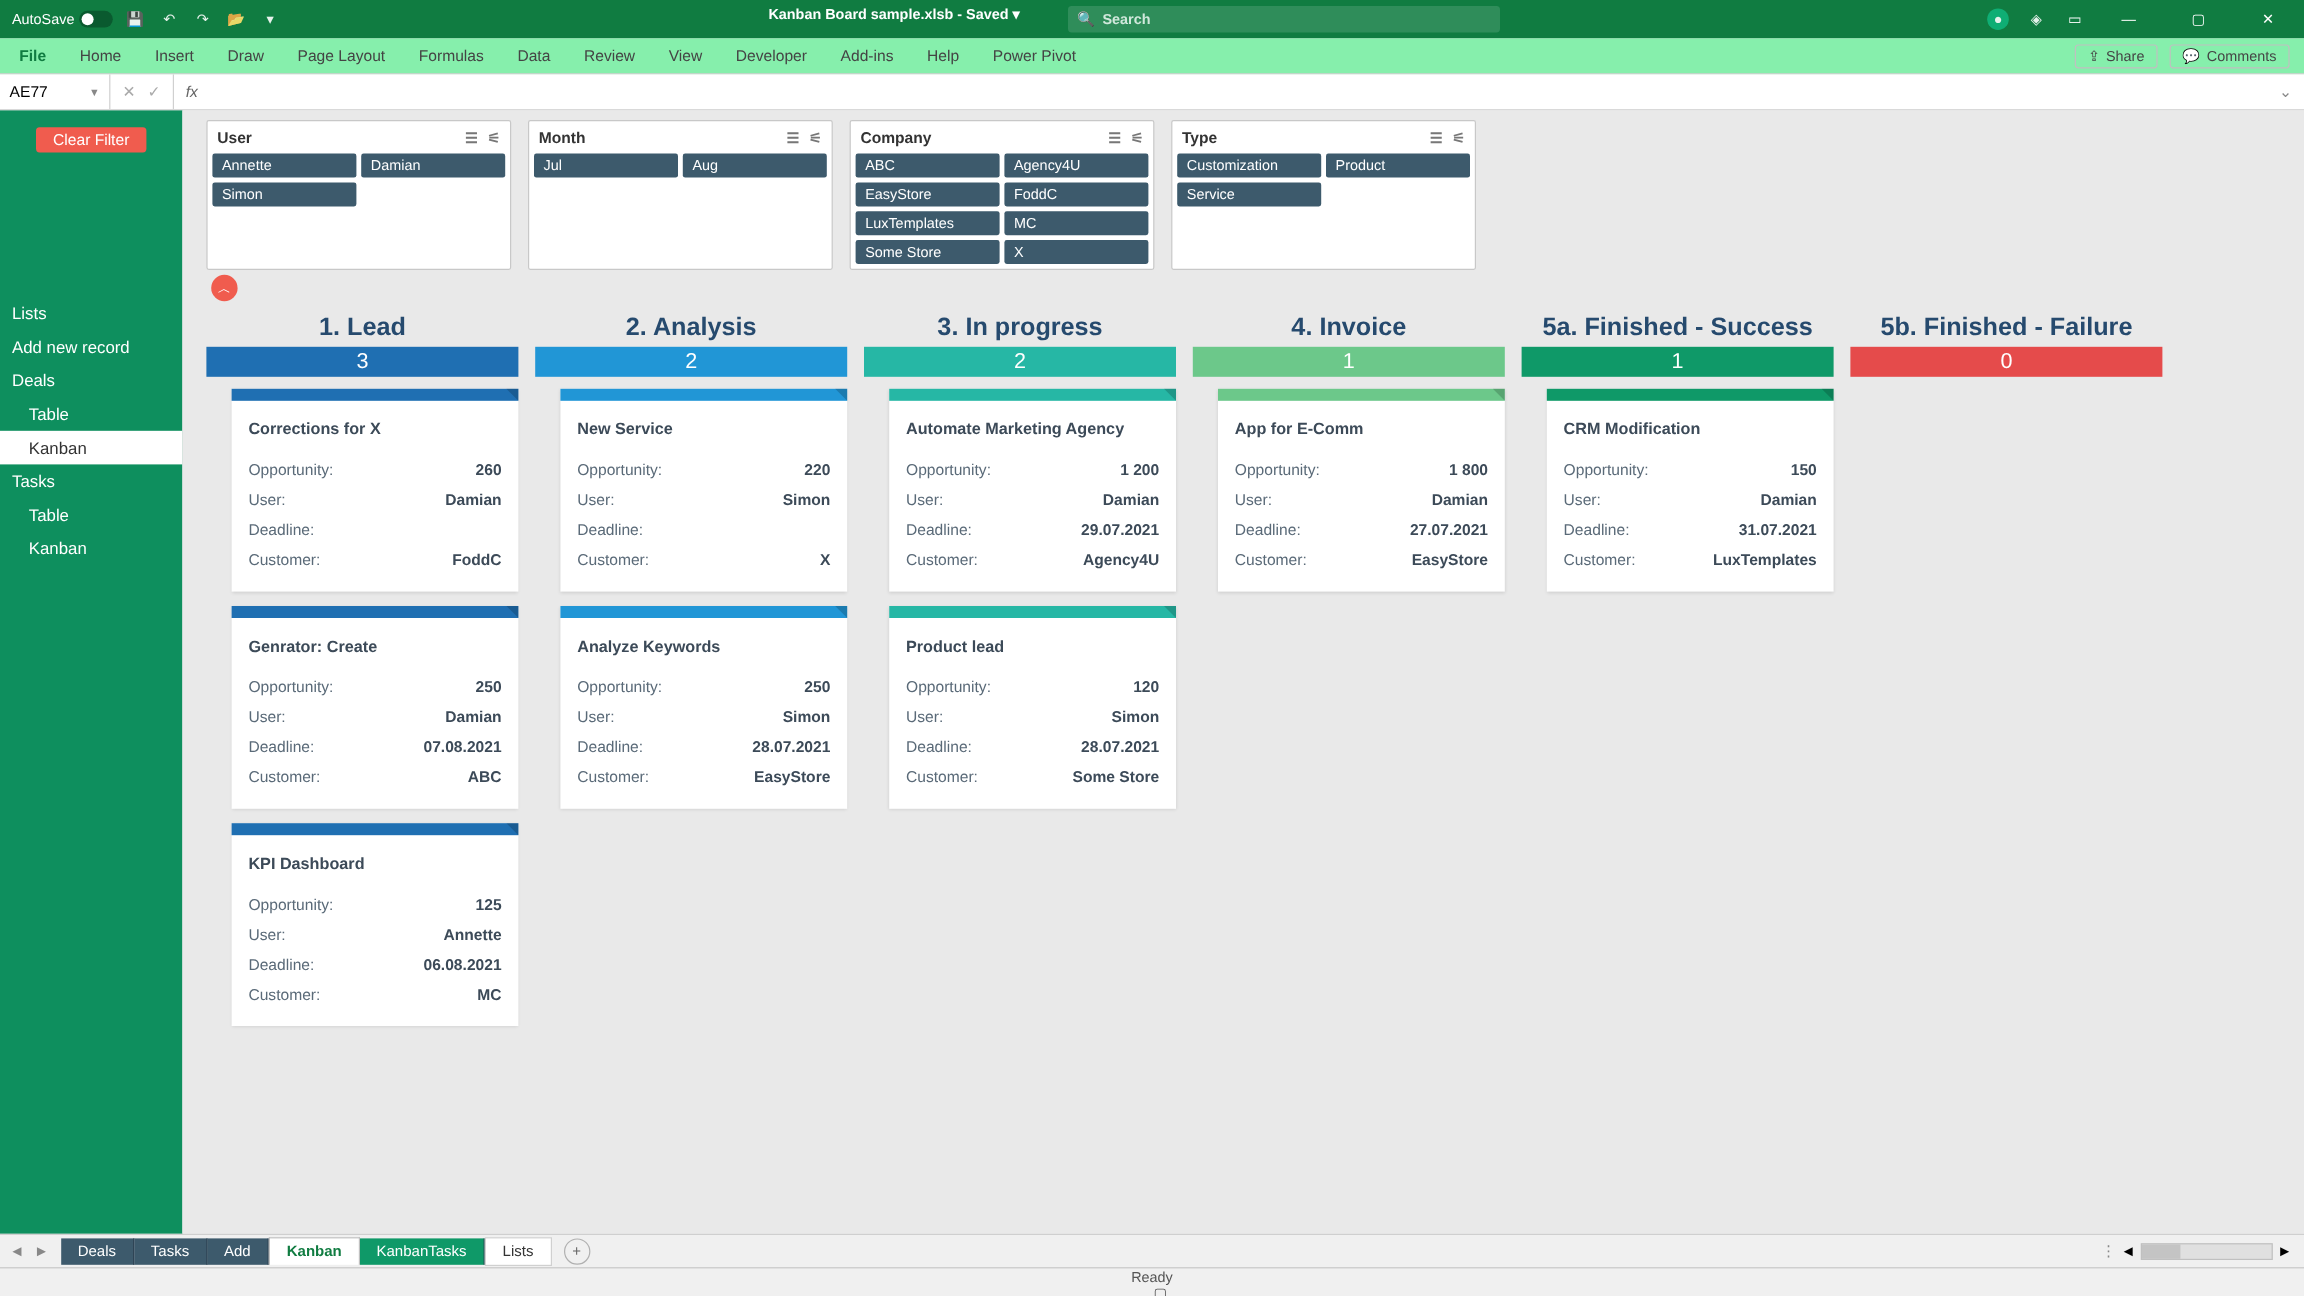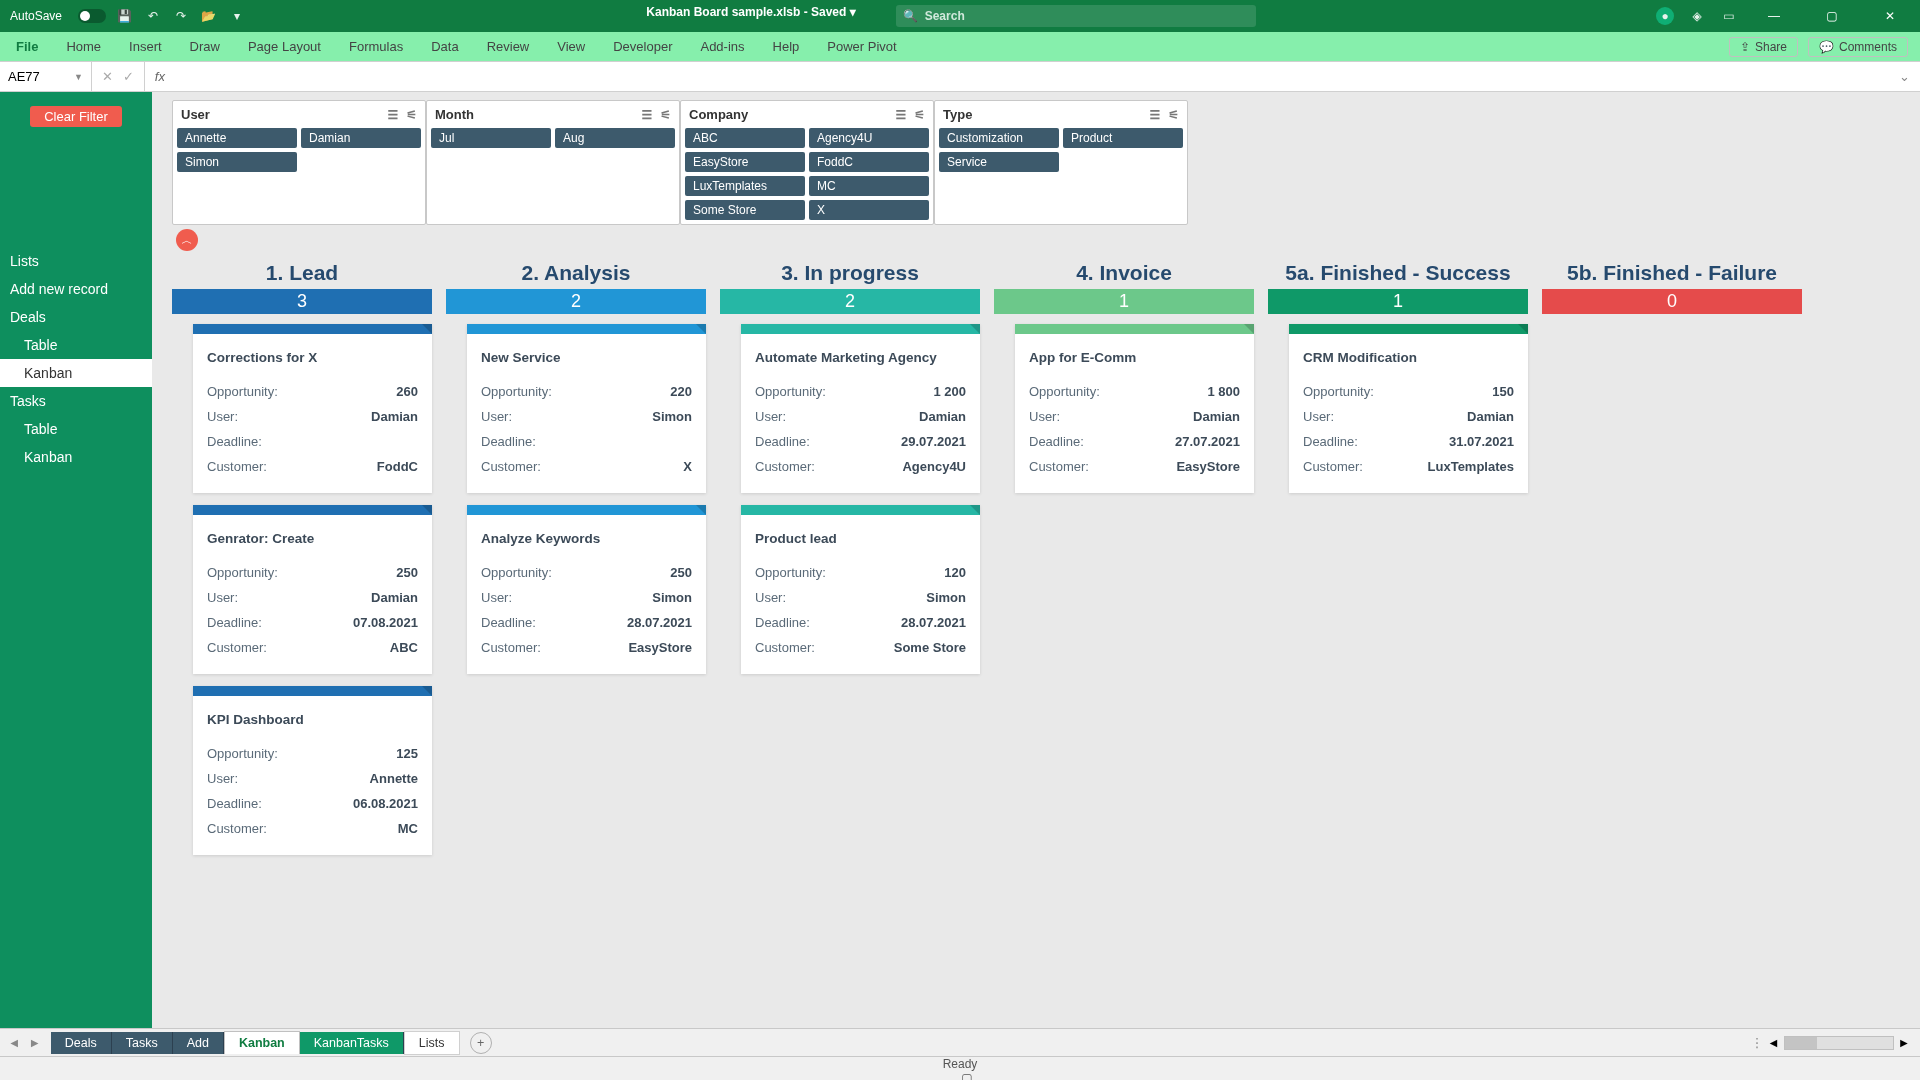--- a/index.html
+++ b/index.html
@@ -1,21 +1,21 @@
 <!DOCTYPE html>
 <html><head>
 <meta charset="utf-8">
 <style>
 * { margin: 0; padding: 0; box-sizing: border-box; font-family: 'Segoe UI', Arial, sans-serif; }
 body { background: #e9e9e9; overflow: hidden; width: 1920px; height: 1080px; }
 
 
 .titlebar { height: 32px; background: #107c41; display: flex; align-items: center; color: #fff; font-size: 12px; }
 .tb-left { display: flex; align-items: center; gap: 10px; padding-left: 10px; }
-.autosave { display: flex; align-items: center; gap: 16px; }
+.autosave { display: flex; align-items: center; gap: 4px; }
 .toggle { width: 28px; height: 14px; background: #0a5a2f; border-radius: 7px; position: relative; }
 .toggle::after { content: ''; position: absolute; left: 2px; top: 2px; width: 10px; height: 10px; background: #fff; border-radius: 50%; }
 .tb-icon { width: 18px; height: 18px; opacity: 0.9; display:flex; align-items:center; justify-content:center; }
 .tb-center { flex: 1; text-align: center; display:flex; justify-content:center; align-items:flex-start; gap: 40px; font-weight: bold;}
 .doc-title { color:#fff; }
 .searchbox { width: 360px; height: 22px; background: #2f8d5a; border-radius:3px; display:flex; align-items:center; padding:0 8px; color:#d0e8db; gap:6px;}
 .tb-right { display: flex; align-items: center; gap: 14px; padding-right: 8px; }
 .winbtn { width: 44px; height: 32px; display:flex; align-items:center; justify-content:center; }
 
 
@@ -41,21 +41,21 @@
 .clear-filter { margin:6px auto 20px auto; display:block; background:#f05c4e; color:#fff; border:none; padding:3px 14px; border-radius:3px; font-size:13px; }
 .sb-item { padding:6px 10px 6px 10px; cursor:pointer; font-size:14px;}
 .sb-item.sub { padding-left: 24px; }
 .sb-item.active { background:#fff; color:#333; }
 .sb-spacer { height:100px; }
 
 
 .workarea { flex:1; background:#e9e9e9; position:relative; padding: 8px 20px; overflow:auto;}
 
 
-.slicers { display:flex; margin-bottom:2px; }
+.slicers { display:flex; gap:14px; margin-bottom:2px; }
 .slicer { background:#fff; border:1px solid #c8c8c8; border-radius:2px; padding:4px; font-size:12px;}
 .slicer-head { display:flex; justify-content:space-between; align-items:center; padding:2px 4px 6px 4px; font-weight:600; color:#333; font-size:13px;}
 .slicer-icons { display:flex; gap:8px; color:#777; font-size:12px;}
 .slicer-body { display:grid; grid-template-columns:1fr 1fr; gap:4px;}
 .slicer-btn { background:#3d5a6c; color:#fff; padding:3px 8px; border-radius:2px; font-size:12px; min-width:120px; min-height:20px;}
 
 .collapse-circle { width:22px; height:22px; border-radius:50%; background:#f05c4e; display:flex; align-items:center; justify-content:center; color:#fff; font-size:11px; margin:4px 0 6px 4px;}
 
 
 .kanban { display:flex; gap:14px; }

